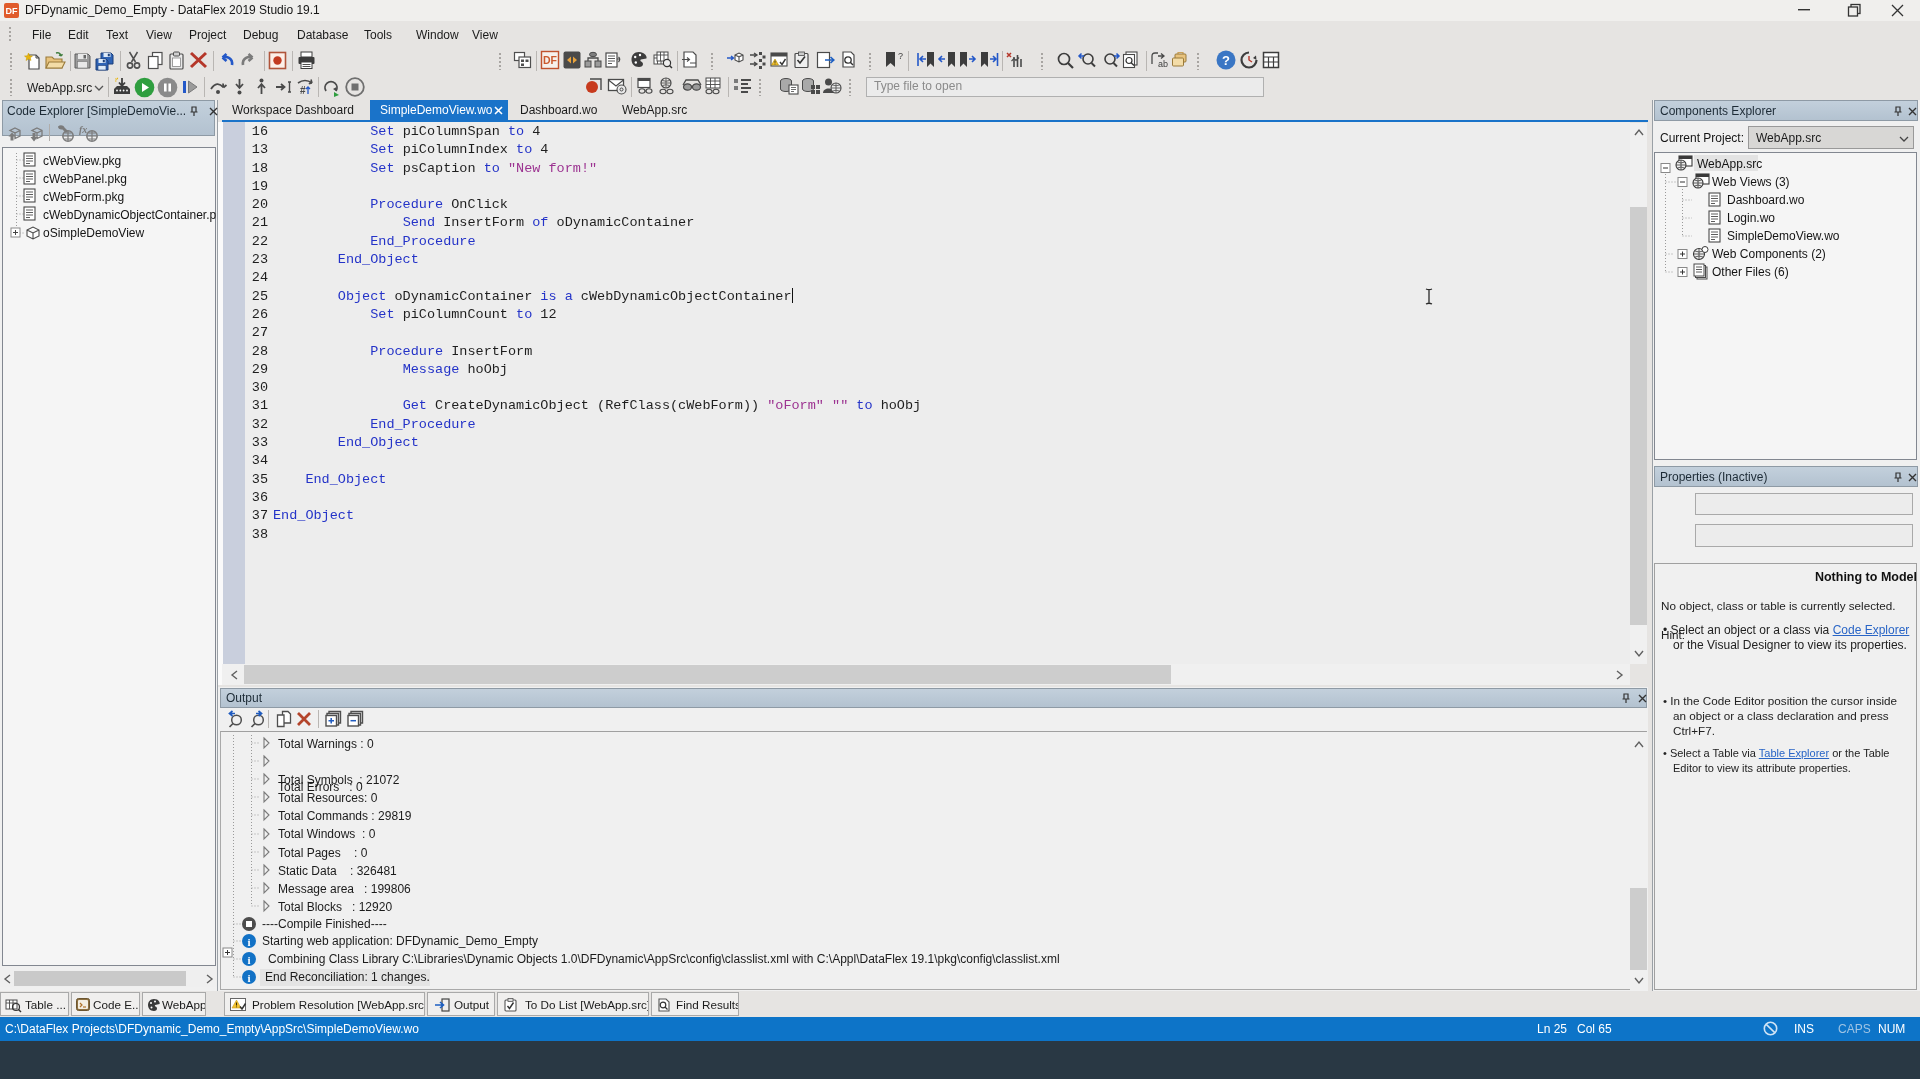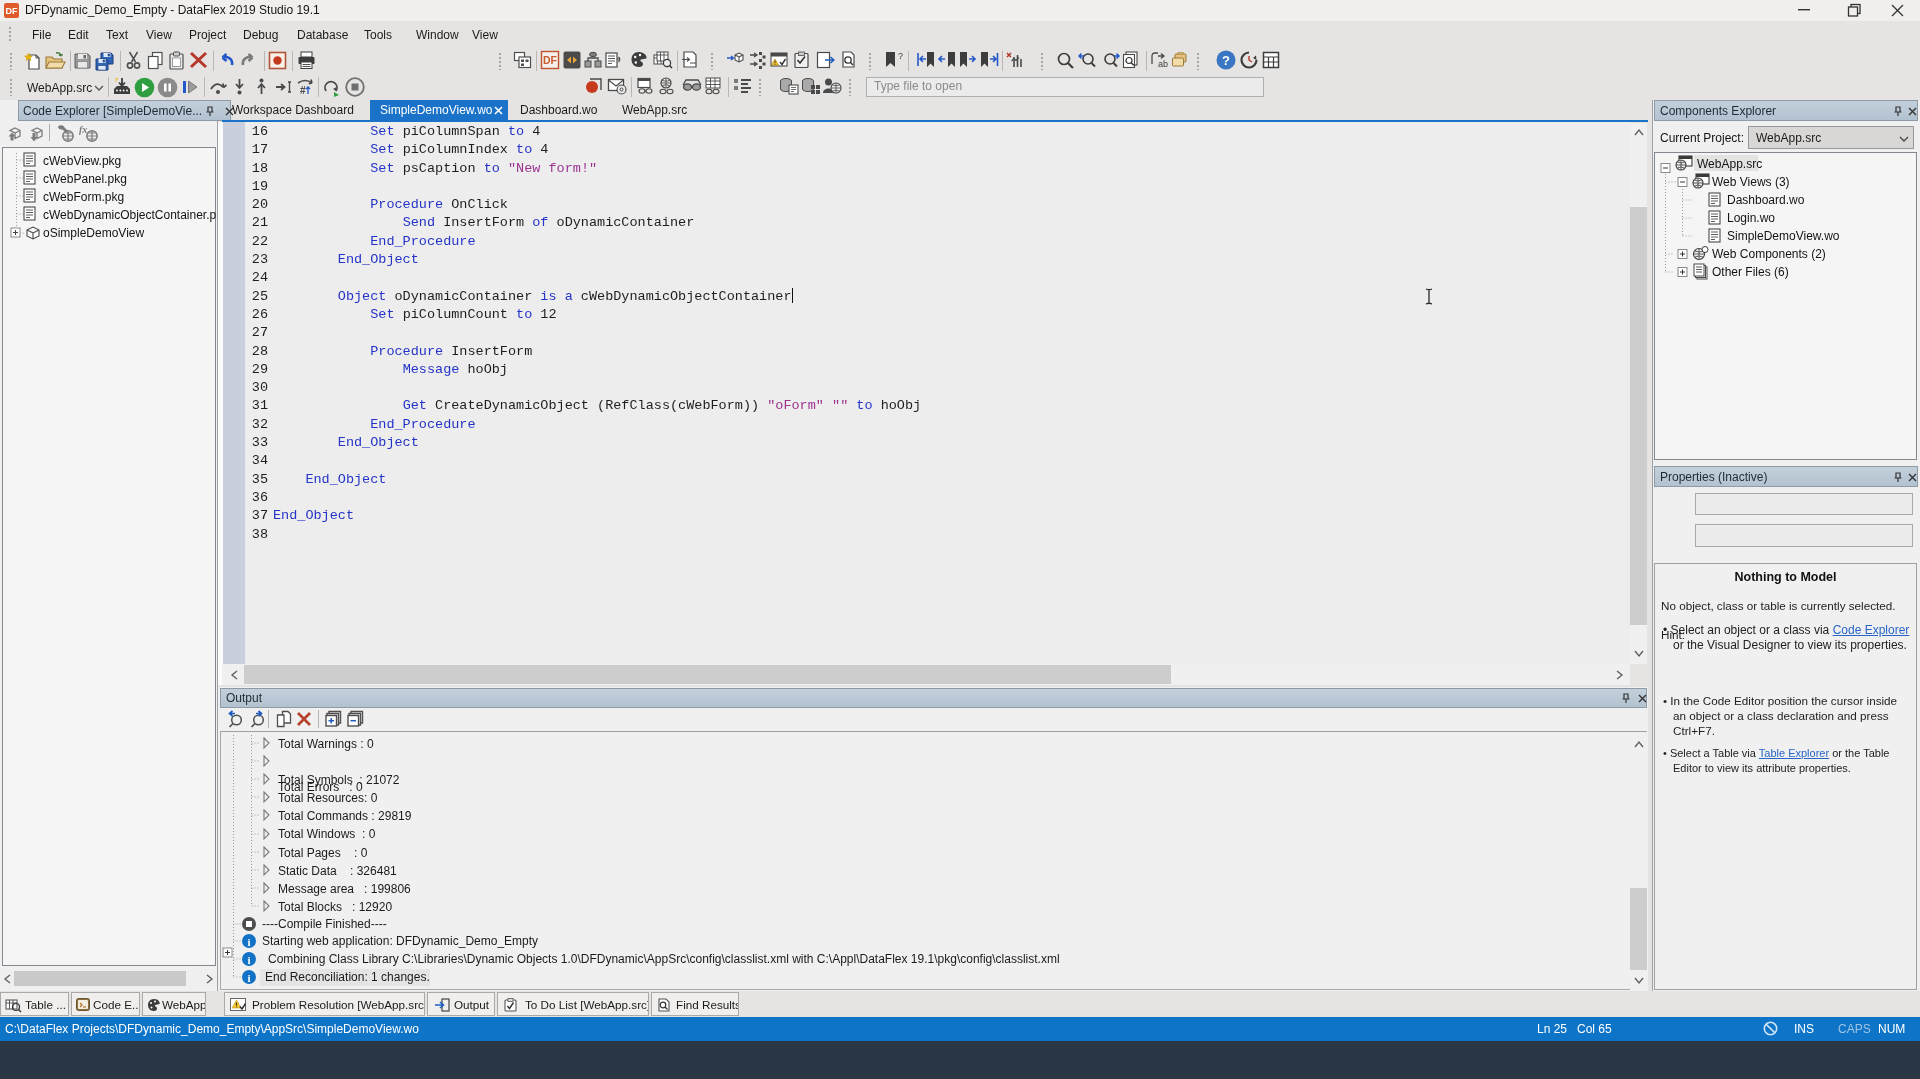--- a/index.html
+++ b/index.html
@@ -441,21 +441,21 @@
       <path d="M1 16 C1 10 12 10 12 16 Z" fill="#4a4a4a"></path>
       <circle cx="14" cy="11" r="5" fill="#e9e9e9" stroke="#4a4a4a" stroke-width="1.1"></circle>
       <path d="M9 11 L19 11 M14 6 L14 16 M10.5 8 Q14 9.5 17.5 8 M10.5 14 Q14 12.5 17.5 14" stroke="#4a4a4a" stroke-width="0.8" fill="none"></path>
     </svg>
   <div class="grip" style="left:848px;top:3px"></div>
   <div class="abs" style="left:866px;top:2px;width:398px;height:20px;background:#ebebeb;border:1px solid #b0b0b0"></div>
   <div class="abs" style="left:874px;top:4px;font-size:12px;color:#8b8b8b">Type file to open</div>
 </div>
 
 <div class="abs" id="leftdock"></div>
-<div class="phdr" style="left:18px;top:100px;width:213px;height:21px">
+<div class="phdr" style="left:2px;top:100px;width:213px;height:36px">
   <div class="abs" style="left:4px;top:3px;white-space:nowrap;overflow:hidden;width:180px">Code Explorer [SimpleDemoVie...</div>
   <svg style="left:186px;top:5px" width="10" height="11">
       <path d="M3 1 L7 1 L7 6 L8.5 6 L1.5 6 L3 6 Z M5 6 L5 10" stroke="#333" stroke-width="1.2" fill="none"></path>
     </svg>
   <svg style="left:206px;top:6px" width="9" height="9">
       <path d="M1 1 L8 8 M8 1 L1 8" stroke="#333" stroke-width="1.4"></path>
     </svg>
 </div>
 
 <svg style="left:6px;top:125px" width="18" height="18">
@@ -531,21 +531,21 @@
       </svg>
   </div>
   <div class="edtab" style="left:288px">Dashboard.wo</div>
   <div class="edtab" style="left:390px">WebApp.src</div>
 </div>
 <div class="abs" id="edblue"></div>
 <div class="abs" id="editor"></div>
 <div class="abs" style="left:218px;top:122px;width:5px;height:563px;background:#fafafa"></div>
 <div class="abs" id="gutterband"></div>
 <div class="abs" id="linenums">16
-17
+13
 18
 19
 20
 21
 22
 23
 24
 25
 26
 27
@@ -787,21 +787,21 @@
   <svg style="left:238px;top:5px" width="10" height="11">
       <path d="M3 1 L7 1 L7 6 L8.5 6 L1.5 6 L3 6 Z M5 6 L5 10" stroke="#333" stroke-width="1.2" fill="none"></path>
     </svg>
   <svg style="left:253px;top:6px" width="9" height="9">
       <path d="M1 1 L8 8 M8 1 L1 8" stroke="#333" stroke-width="1.4"></path>
     </svg>
 </div>
 <div class="abs" style="left:1695px;top:493px;width:218px;height:22px;background:#ececec;border:1px solid #a9a9a9"></div>
 <div class="abs" style="left:1695px;top:524px;width:218px;height:23px;background:#ececec;border:1px solid #a9a9a9"></div>
 <div class="abs" style="left:1654px;top:563px;width:263px;height:427px;background:#f0f0f0;border:1px solid #a0a0a0"></div>
-<div class="abs" style="left:1654px;top:563px;width:263px;text-align:center;font-size:12.5px;font-weight:bold;color:#111;top:570px">Nothing to Model</div>
+<div class="abs" style="left:1654px;top:563px;width:263px;text-align:right;font-size:12.5px;font-weight:bold;color:#111;top:570px">Nothing to Model</div>
 <div class="abs" style="left:1661px;top:599px;font-size:11.7px;color:#222">No object, class or table is currently selected.</div>
 <div class="abs" style="left:1661px;top:628px;font-size:11.7px;color:#222">Hint:</div>
 <div class="abs" style="left:1663px;top:623px;width:252px;font-size:12px;color:#222;line-height:15px;padding-left:10px;text-indent:-10px">• Select an object or a class via <span style="color:#2965c6;text-decoration:underline">Code Explorer</span> or the Visual Designer to view its properties.</div>
 <div class="abs" style="left:1663px;top:693px;width:246px;font-size:11.7px;color:#222;line-height:15px;padding-left:10px;text-indent:-10px">• In the Code Editor position the cursor inside an object or a class declaration and press Ctrl+F7.</div>
 <div class="abs" style="left:1663px;top:746px;width:252px;font-size:11px;color:#222;line-height:15px;padding-left:10px;text-indent:-10px">• Select a Table via <span style="color:#2965c6;text-decoration:underline">Table Explorer</span> or the Table Editor to view its attribute properties.</div>
 
 <div class="abs" id="btabs"></div>
 <div class="btab" style="left:0px;width:69px">
     <span style="left:24px">Table ...</span>
   <svg style="left:4px;top:5px" width="16" height="14">

